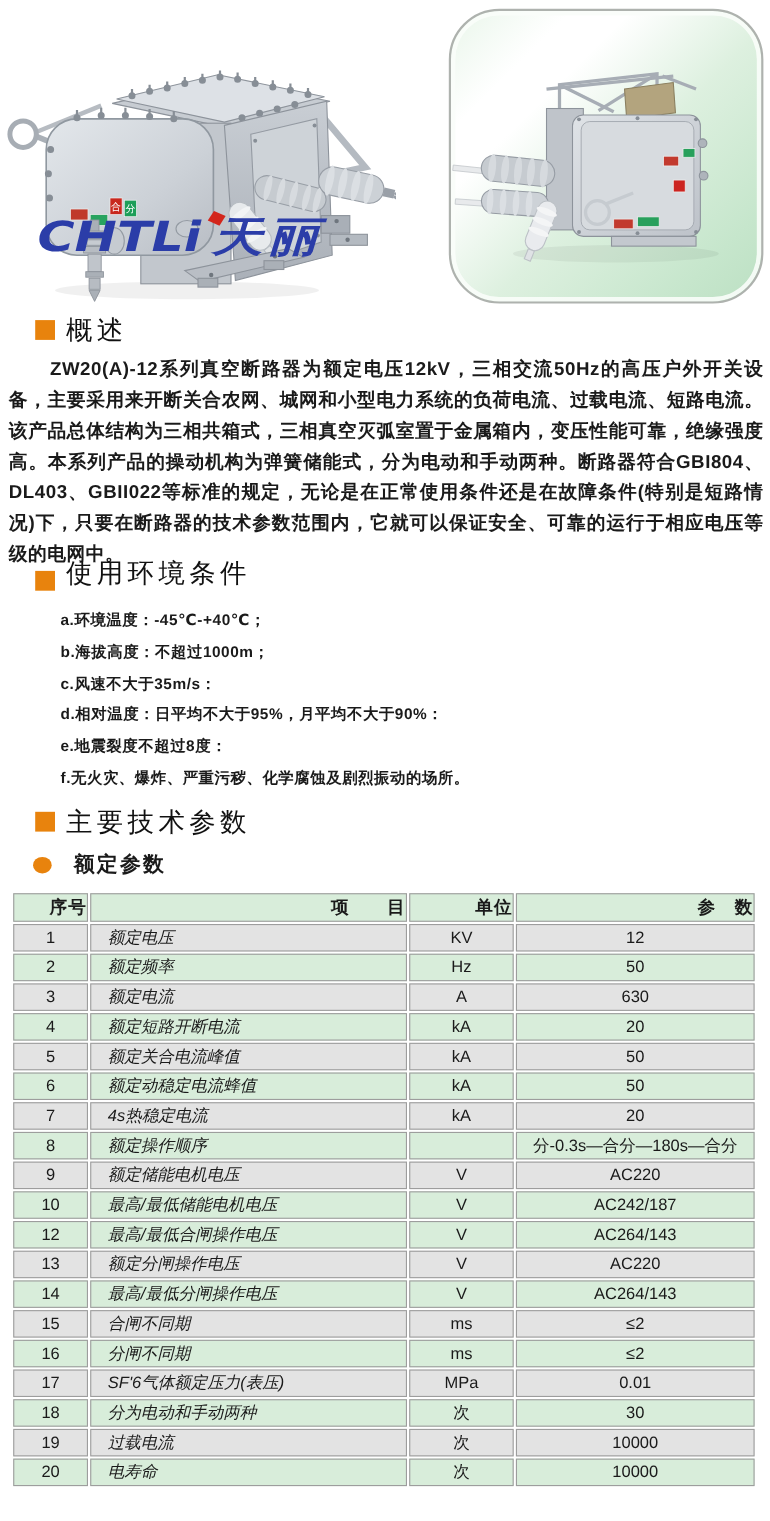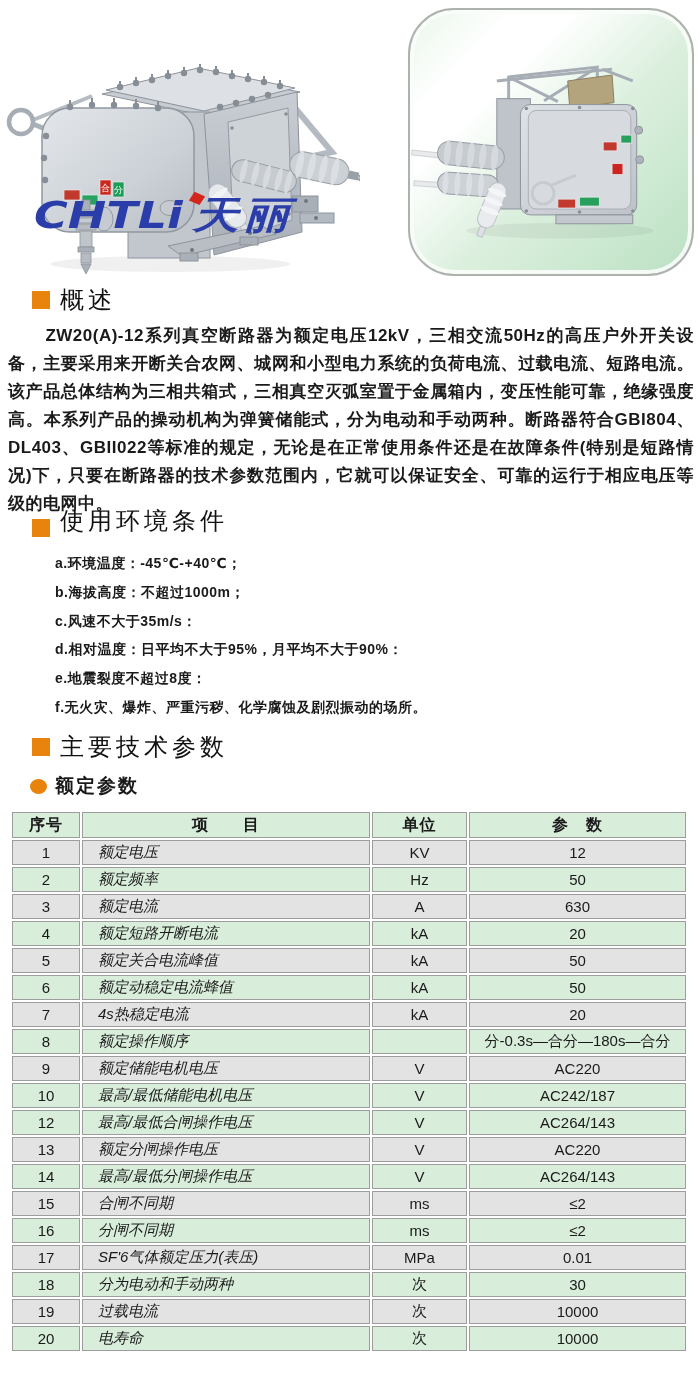--- a/index.html
+++ b/index.html
@@ -40,21 +40,21 @@
     position:absolute; left:8px; display:flex; align-items:center; gap:10px;
     font-family:Liberation Serif, serif;
     font-size:24px; letter-spacing:4px; color:#111111;margin-left:24px;
   }
   .bullet-square { width:18px; height:18px; background:#e8830d; flex:0 0 auto; }
   #heading-overview   { top:284px; }
   #heading-environment{ top:505px;align-items:flex-end; }
   #heading-parameters { top:731px; }
 
   .sub-heading {
-    position:absolute; left:30px; top:773px; display:flex; align-items:center; gap:8px;
+    position:absolute; left:30px; top:773px; display:flex; align-items:center; gap:20px;
     font-size:19px; font-weight:700; letter-spacing:2px;
   }
   .bullet-circle { width:17px; height:15px; border-radius:50%; background:#e8830d; flex:0 0 auto; }
 
   
   .overview-para {
     position:absolute; left:8px; top:322px; width:686px; margin:0;
     font-size:17px; line-height:28px; font-weight:600;
     letter-spacing:0.5px; text-align:justify; text-indent:2.2em;
   }
@@ -68,21 +68,21 @@
   
   .param-table {
     position:absolute; left:10px; top:810px; width:678px;
     border-collapse:separate; border-spacing:2px;
     font-size:15px; table-layout:fixed;
   }
   .param-table th, .param-table td {
     border:1px solid #9d9d9d; box-sizing:border-box;
     text-align:center; padding:0; overflow:hidden; white-space:nowrap;
   }
-  .param-table th { height:26px; background:#d8edda; font-weight:700; font-size:16px; letter-spacing:1px; }
+  .param-table th { height:26px; background:#d8edda; font-weight:700; font-size:16px; letter-spacing:1px;text-align:right; }
   .param-table td { height:25px; font-weight:500; }
   .param-table tr.alt-gray  td { background:#e3e3e3; }
   .param-table tr.alt-green td { background:#d8edda; }
   .param-table td.col-item { text-align:left; padding-left:15px;font-style:italic; }
 </style>
 </head>
 <body>
 
 <div class="page">
 

